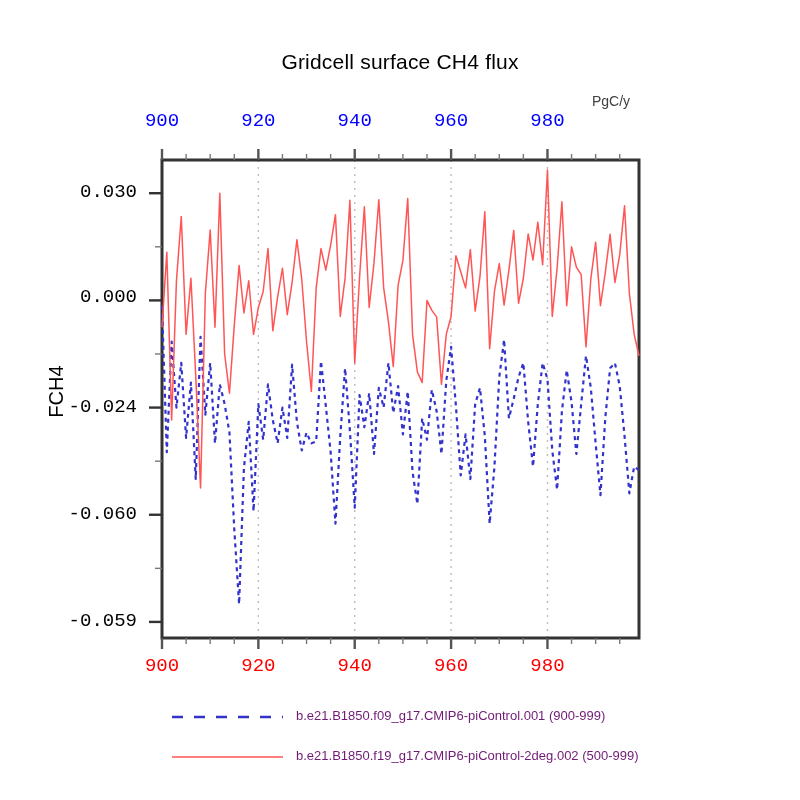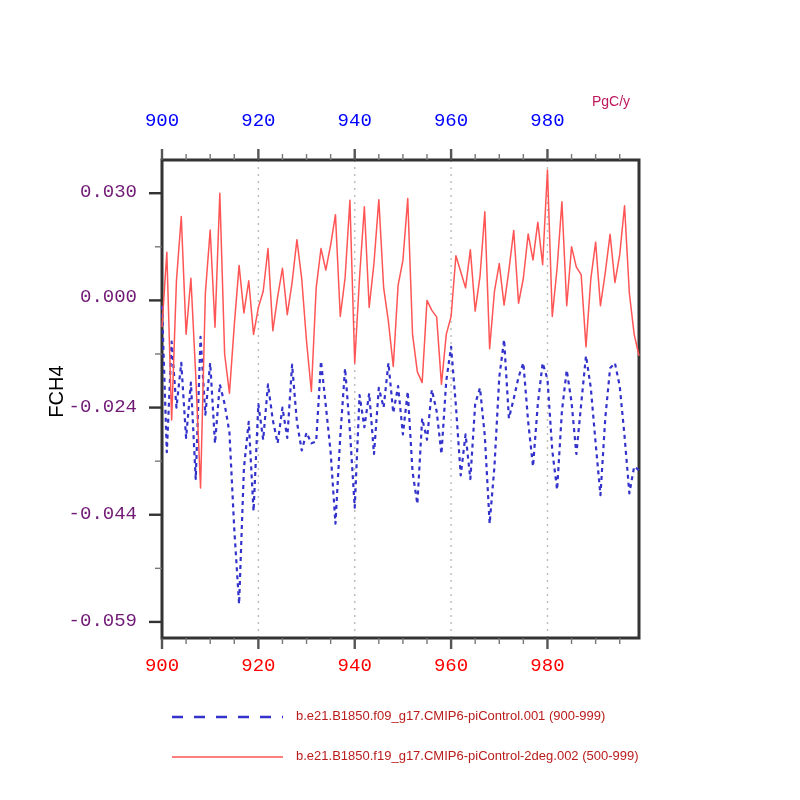--- a/index.html
+++ b/index.html
@@ -29,21 +29,21 @@
     text-align: center;
     font-size: 21px;
     letter-spacing: 0.2px;
     color: #000;
   }
   #unit-label {
     position: absolute;
     left: 592px;
     top: 93px;
     font-size: 14px;
-    color: #be185d;
+    color: #404040;
   }
   #ylabel {
     position: absolute;
     left: -4px;
     top: 380px;
     width: 120px;
     text-align: center;
     font-size: 20px;
     transform: rotate(-90deg);
     transform-origin: center center;
@@ -51,39 +51,40 @@
   }
   .axis-tick-label {
     position: absolute;
     font-size: 19px;
     white-space: nowrap;
     font-family: Liberation Mono, monospace;
   }
   .top-tick-label { color: #0000ff; }
   .bottom-tick-label { color: #ff0000; }
   .y-tick-label {
-    color: #701a75;
+    color: #000000;
     text-align: right;
   }
   #plot-svg {
     position: absolute;
     left: 0; top: 0;
   }
   .legend-row-label {
     position: absolute;
     font-size: 13px;
-    color: #b91c1c;
+    color: #701a75;
     white-space: nowrap;
   }
 </style>
 </head>
 <body>
 
 <div id="chart-root">
 
+  <div id="chart-title">Gridcell surface CH4 flux</div>
 
   <div id="unit-label">PgC/y</div>
 
   <div id="ylabel">FCH4</div>
 
   <svg id="plot-svg" width="800" height="800">
     <g id="gridlines">
         <line x1="258.3636363636364" y1="160" x2="258.3636363636364" y2="638" stroke="#bbbbbb" stroke-width="1.4" stroke-dasharray="2,5"></line>
         <line x1="354.72727272727275" y1="160" x2="354.72727272727275" y2="638" stroke="#bbbbbb" stroke-width="1.4" stroke-dasharray="2,5"></line>
         <line x1="451.0909090909091" y1="160" x2="451.0909090909091" y2="638" stroke="#bbbbbb" stroke-width="1.4" stroke-dasharray="2,5"></line>
@@ -160,21 +161,21 @@
       <div class="axis-tick-label bottom-tick-label" style="left: 232.364px; top: 655px; width: 52px; text-align: center;">920</div>
       <div class="axis-tick-label top-tick-label" style="left: 328.727px; top: 110px; width: 52px; text-align: center;">940</div>
       <div class="axis-tick-label bottom-tick-label" style="left: 328.727px; top: 655px; width: 52px; text-align: center;">940</div>
       <div class="axis-tick-label top-tick-label" style="left: 425.091px; top: 110px; width: 52px; text-align: center;">960</div>
       <div class="axis-tick-label bottom-tick-label" style="left: 425.091px; top: 655px; width: 52px; text-align: center;">960</div>
       <div class="axis-tick-label top-tick-label" style="left: 521.455px; top: 110px; width: 52px; text-align: center;">980</div>
       <div class="axis-tick-label bottom-tick-label" style="left: 521.455px; top: 655px; width: 52px; text-align: center;">980</div>
       <div class="axis-tick-label y-tick-label" style="left: 55px; top: 181.224px; width: 82px;">0.030</div>
       <div class="axis-tick-label y-tick-label" style="left: 55px; top: 286px; width: 82px;">0.000</div>
       <div class="axis-tick-label y-tick-label" style="left: 55px; top: 395.574px; width: 82px;">-0.024</div>
-      <div class="axis-tick-label y-tick-label" style="left: 55px; top: 502.749px; width: 82px;">-0.044</div>
+      <div class="axis-tick-label y-tick-label" style="left: 55px; top: 502.749px; width: 82px;">-0.060</div>
       <div class="axis-tick-label y-tick-label" style="left: 55px; top: 609.924px; width: 82px;">-0.059</div>
     </div>
   <div id="legend-labels">
       <div class="legend-row-label" style="left: 296px; top: 708px;">b.e21.B1850.f09_g17.CMIP6-piControl.001 (900-999)</div>
       <div class="legend-row-label" style="left: 296px; top: 748px;">b.e21.B1850.f19_g17.CMIP6-piControl-2deg.002 (500-999)</div>
     </div>
 
 </div>
 
 </body></html>

